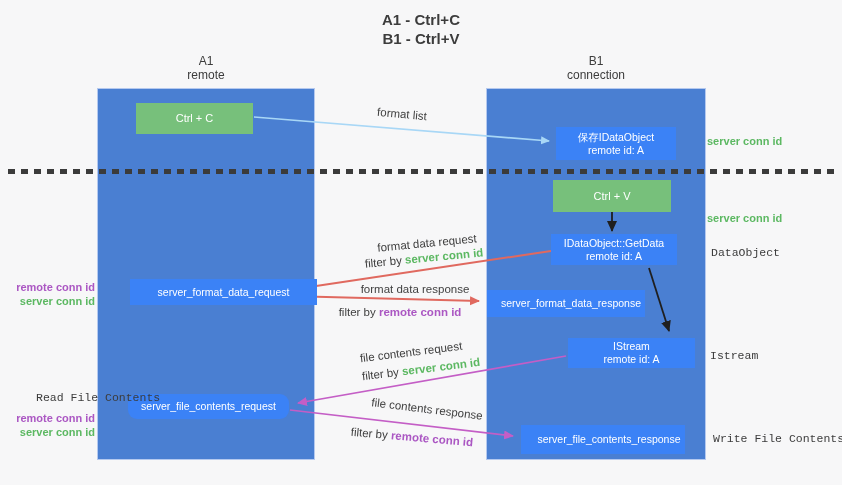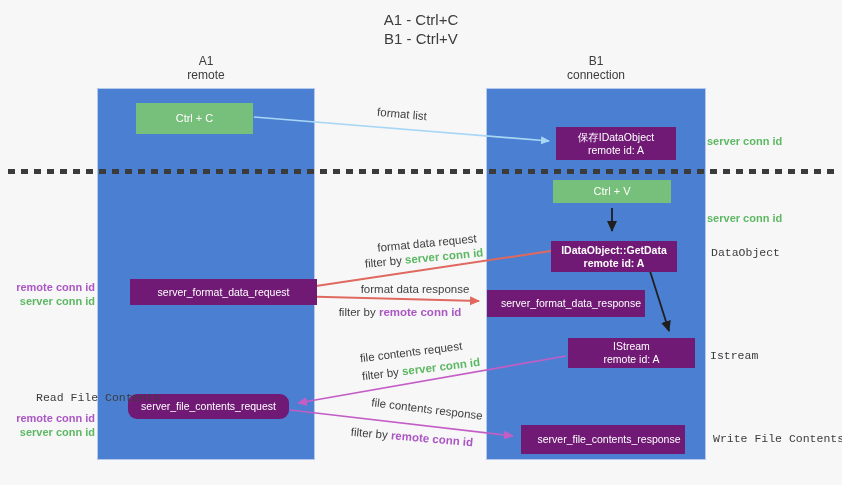--- a/index.html
+++ b/index.html
@@ -6,21 +6,21 @@
   body{
     width:842px;height:485px;
     background:#f7f7f8;
     font-family:"Liberation Sans","DejaVu Sans",sans-serif;
     color:#3f3f3f;
     position:relative;
     overflow:hidden;
   }
   .abs{position:absolute;}
   
-  .title{left:0;top:10px;width:842px;text-align:center;font-size:15px;line-height:19px;color:#3c3c3c;}
+  .title{left:0;top:10px;width:842px;text-align:center;font-size:15px;line-height:19px;color:#3c3c3c;font-weight:bold;}
   
   .col-header{width:200px;text-align:center;font-size:12px;line-height:14px;color:#3c3c3c;}
   
   .column{
     background:#4a7fd2;
     border:1px solid #b5c9ef;
     box-sizing:border-box;
     top:88px;height:372px;
   }
   
@@ -29,21 +29,21 @@
     background-image:repeating-linear-gradient(90deg,#3b3b3b 0 7px,transparent 7px 13px);
   }
   
   .node{
     display:flex;flex-direction:column;align-items:center;justify-content:center;
     color:#ffffff;font-size:10.5px;line-height:13px;
     text-align:center;white-space:nowrap;
     box-sizing:border-box;
   }
   .node.green{background:#77c07b;font-size:11px;}
-  .node.orange{background:#701a75;}
+  .node.orange{background:#3b82f6;}
   
   .alabel{
     font-size:11.5px;color:#3f3f3f;white-space:nowrap;
     transform-origin:center;
   }
   .k-green{color:#5cb862;font-weight:bold;}
   .k-purple{color:#ab57c3;font-weight:bold;}
   
   .side{font-size:11px;white-space:nowrap;line-height:14px;}
   .side.dark{color:#3c3c3c;font-size:11.5px;font-weight:normal;font-family:Liberation Mono, monospace;}
@@ -100,25 +100,25 @@
 
 <div class="abs node green" style="left:136px;top:103px;width:117px;height:31px;">
   <div>Ctrl + C</div>
 </div>
 
 <div class="abs node orange" style="left:556px;top:127px;width:120px;height:33px;">
   <div>保存IDataObject</div>
   <div>remote id: A</div>
 </div>
 
-<div class="abs node green" style="left:553px;top:180px;width:118px;height:23px;">
+<div class="abs node green" style="left:553px;top:180px;width:118px;height:32px;">
   <div>Ctrl + V</div>
 </div>
 
-<div class="abs node orange" style="left:551px;top:241px;width:126px;height:31px;font-weight:bold;">
+<div class="abs node orange" style="left:551px;top:234px;width:126px;height:31px;">
   <div>IDataObject::GetData</div>
   <div>remote id: A</div>
 </div>
 
 <div class="abs node orange" style="left:130px;top:279px;width:187px;height:26px;">
   <div>server_format_data_request</div>
 </div>
 
 <div class="abs node orange" style="left:487px;top:290px;width:158px;height:27px;padding-left:10px;">
   <div>server_format_data_response</div>

